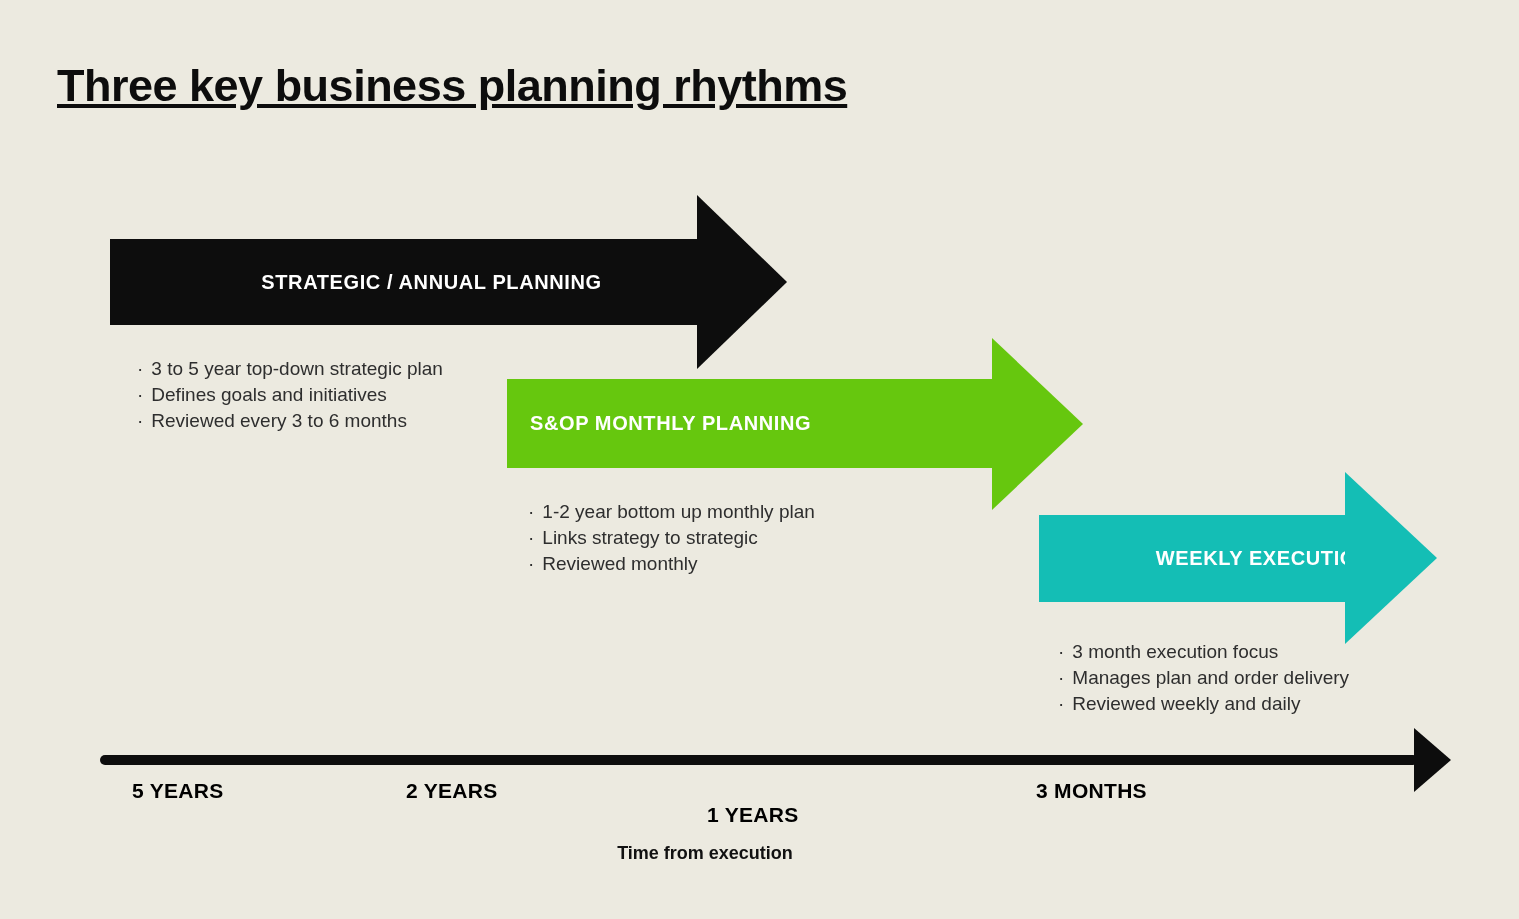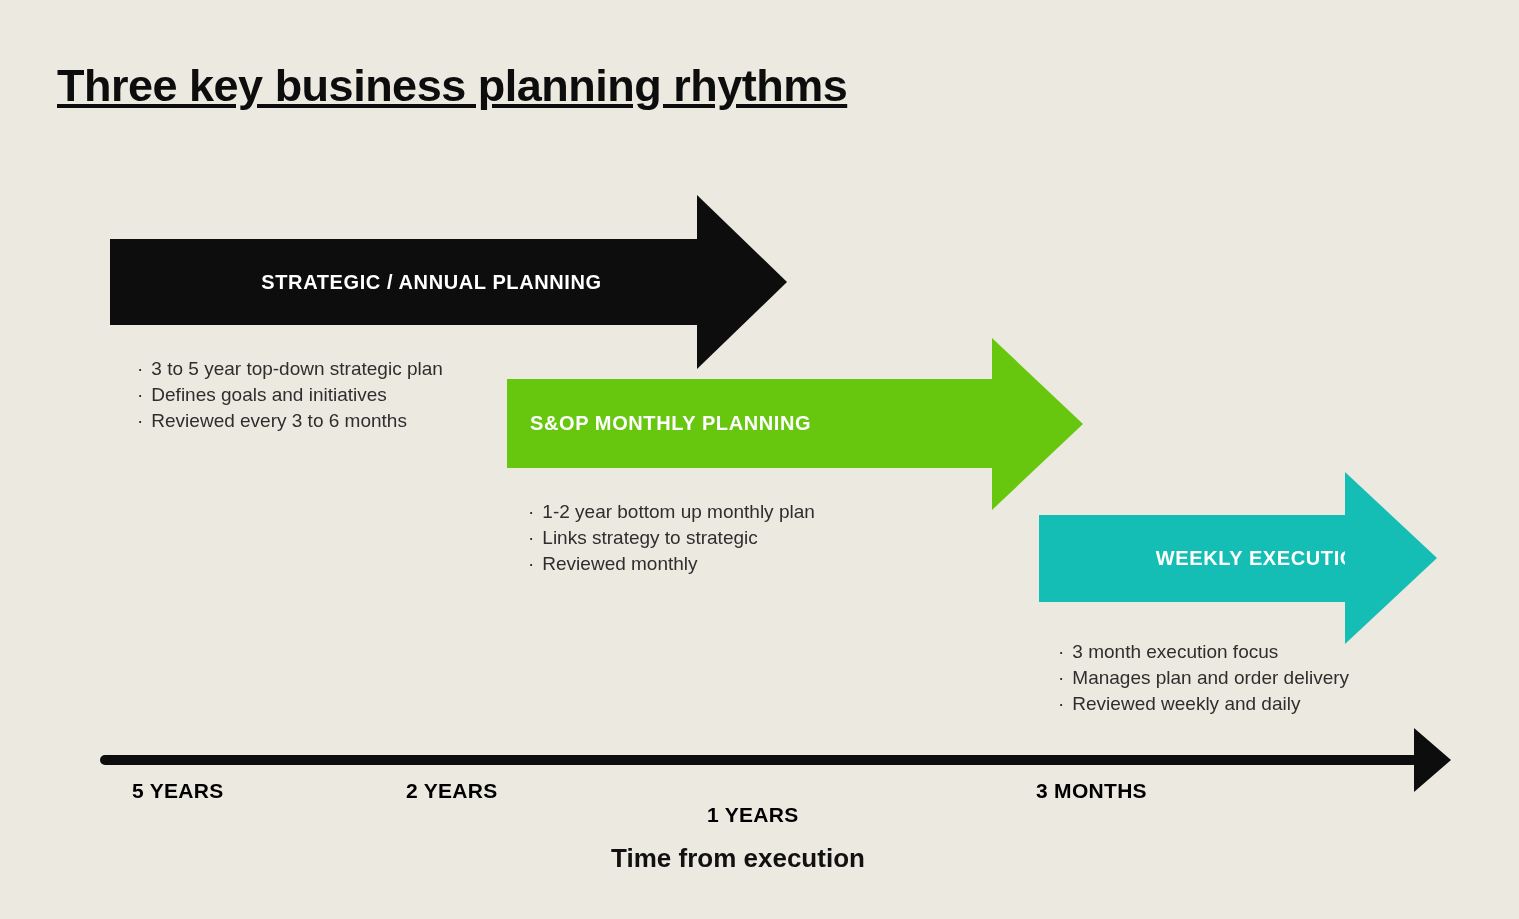--- a/index.html
+++ b/index.html
@@ -106,24 +106,24 @@
     letter-spacing: 0.3px;
     color: #000000;
     white-space: nowrap;
   }
   .tick-0 { left: 132px; }
   .tick-1 { left: 406px; text-align: center; }
   .tick-2 { left: 707px; margin-top: 24px; }
   .tick-3 { left: 1036px; }
   .axis-title {
     position: absolute;
-    left: 738px;
+    left: 705px;
     top: 843px;
     transform: translateX(-50%);
-    font-size: 26px;
+    font-size: 18px;
     font-weight: 800;
     color: #111111;
     white-space: nowrap;
   }
 </style>
 </head>
 <body>
 
 <div class="canvas">
 

